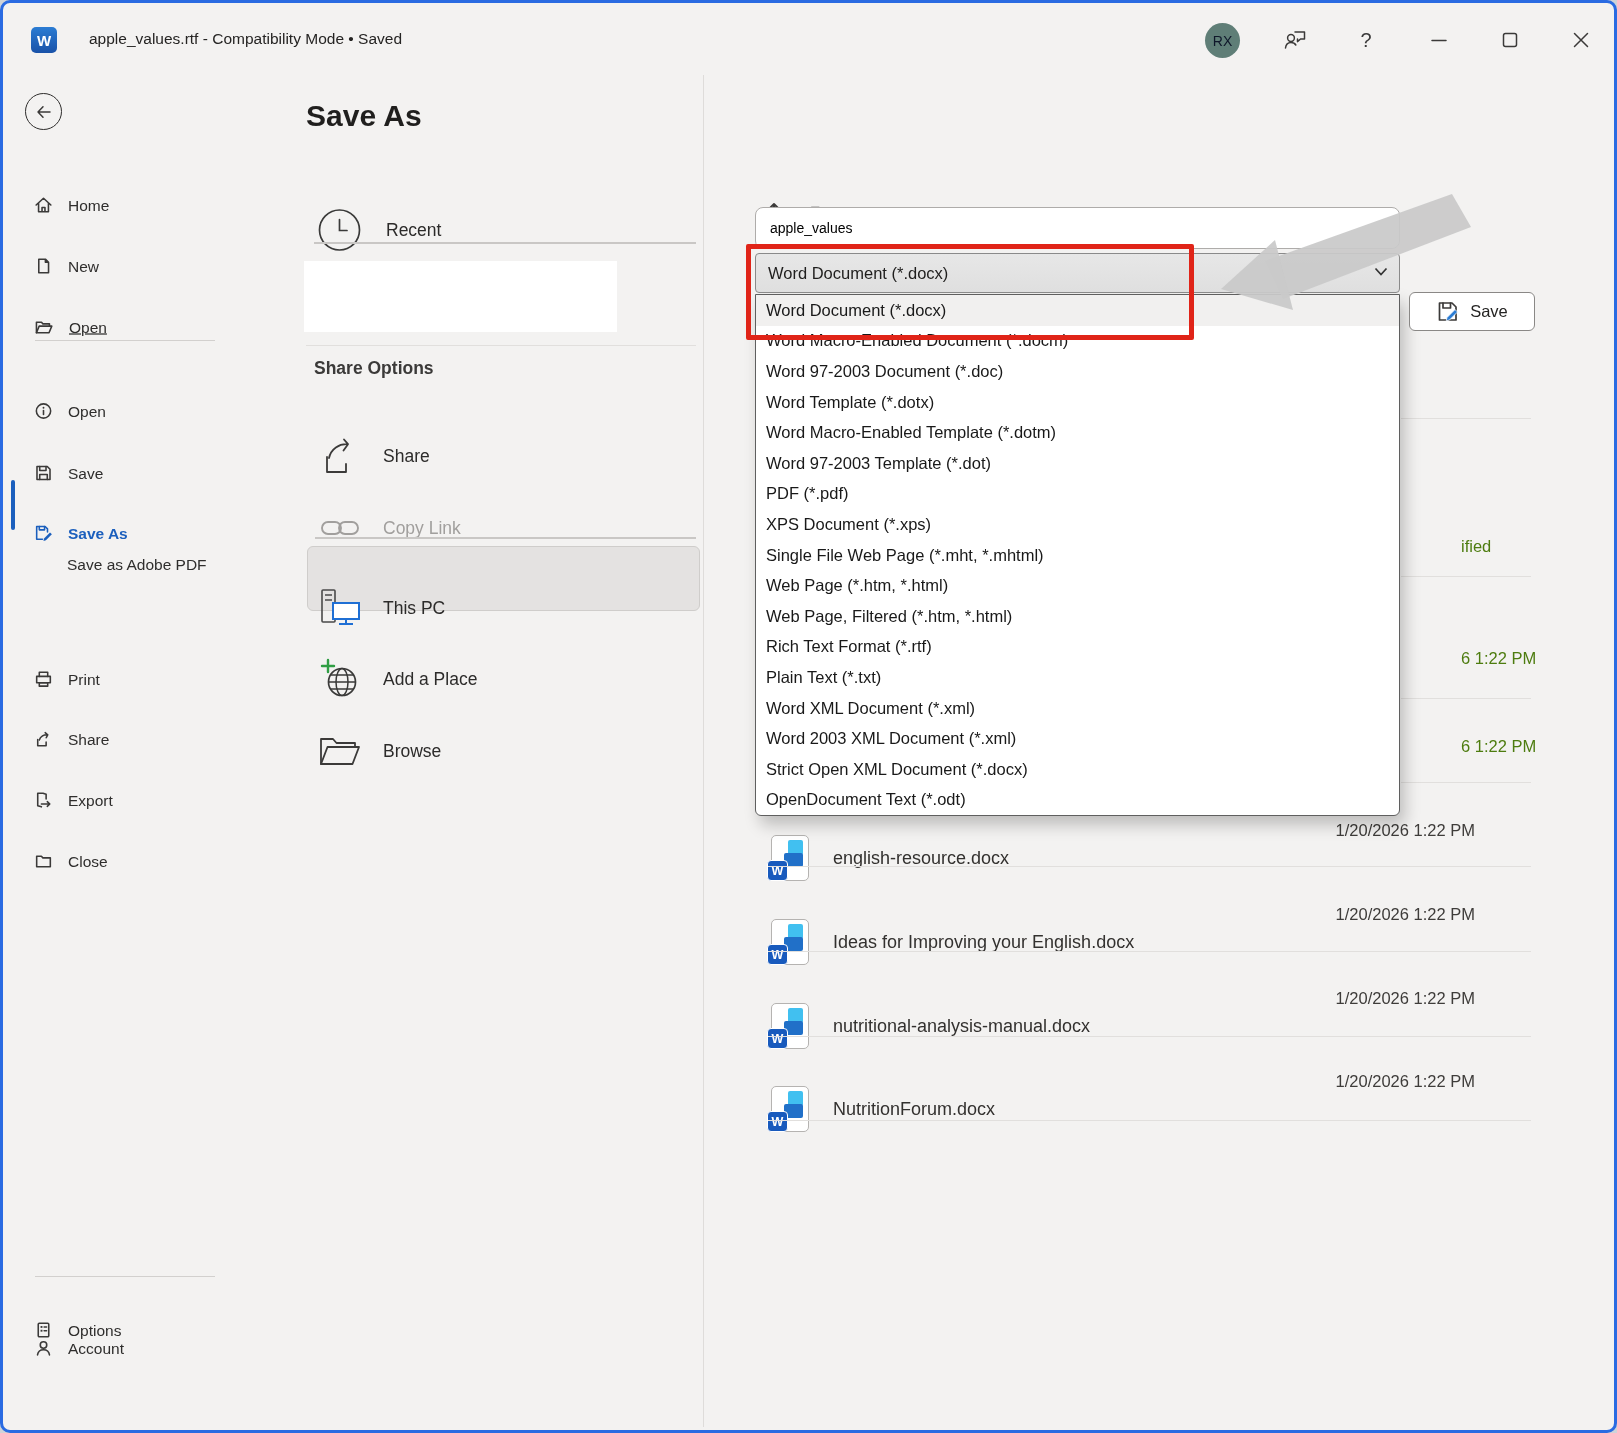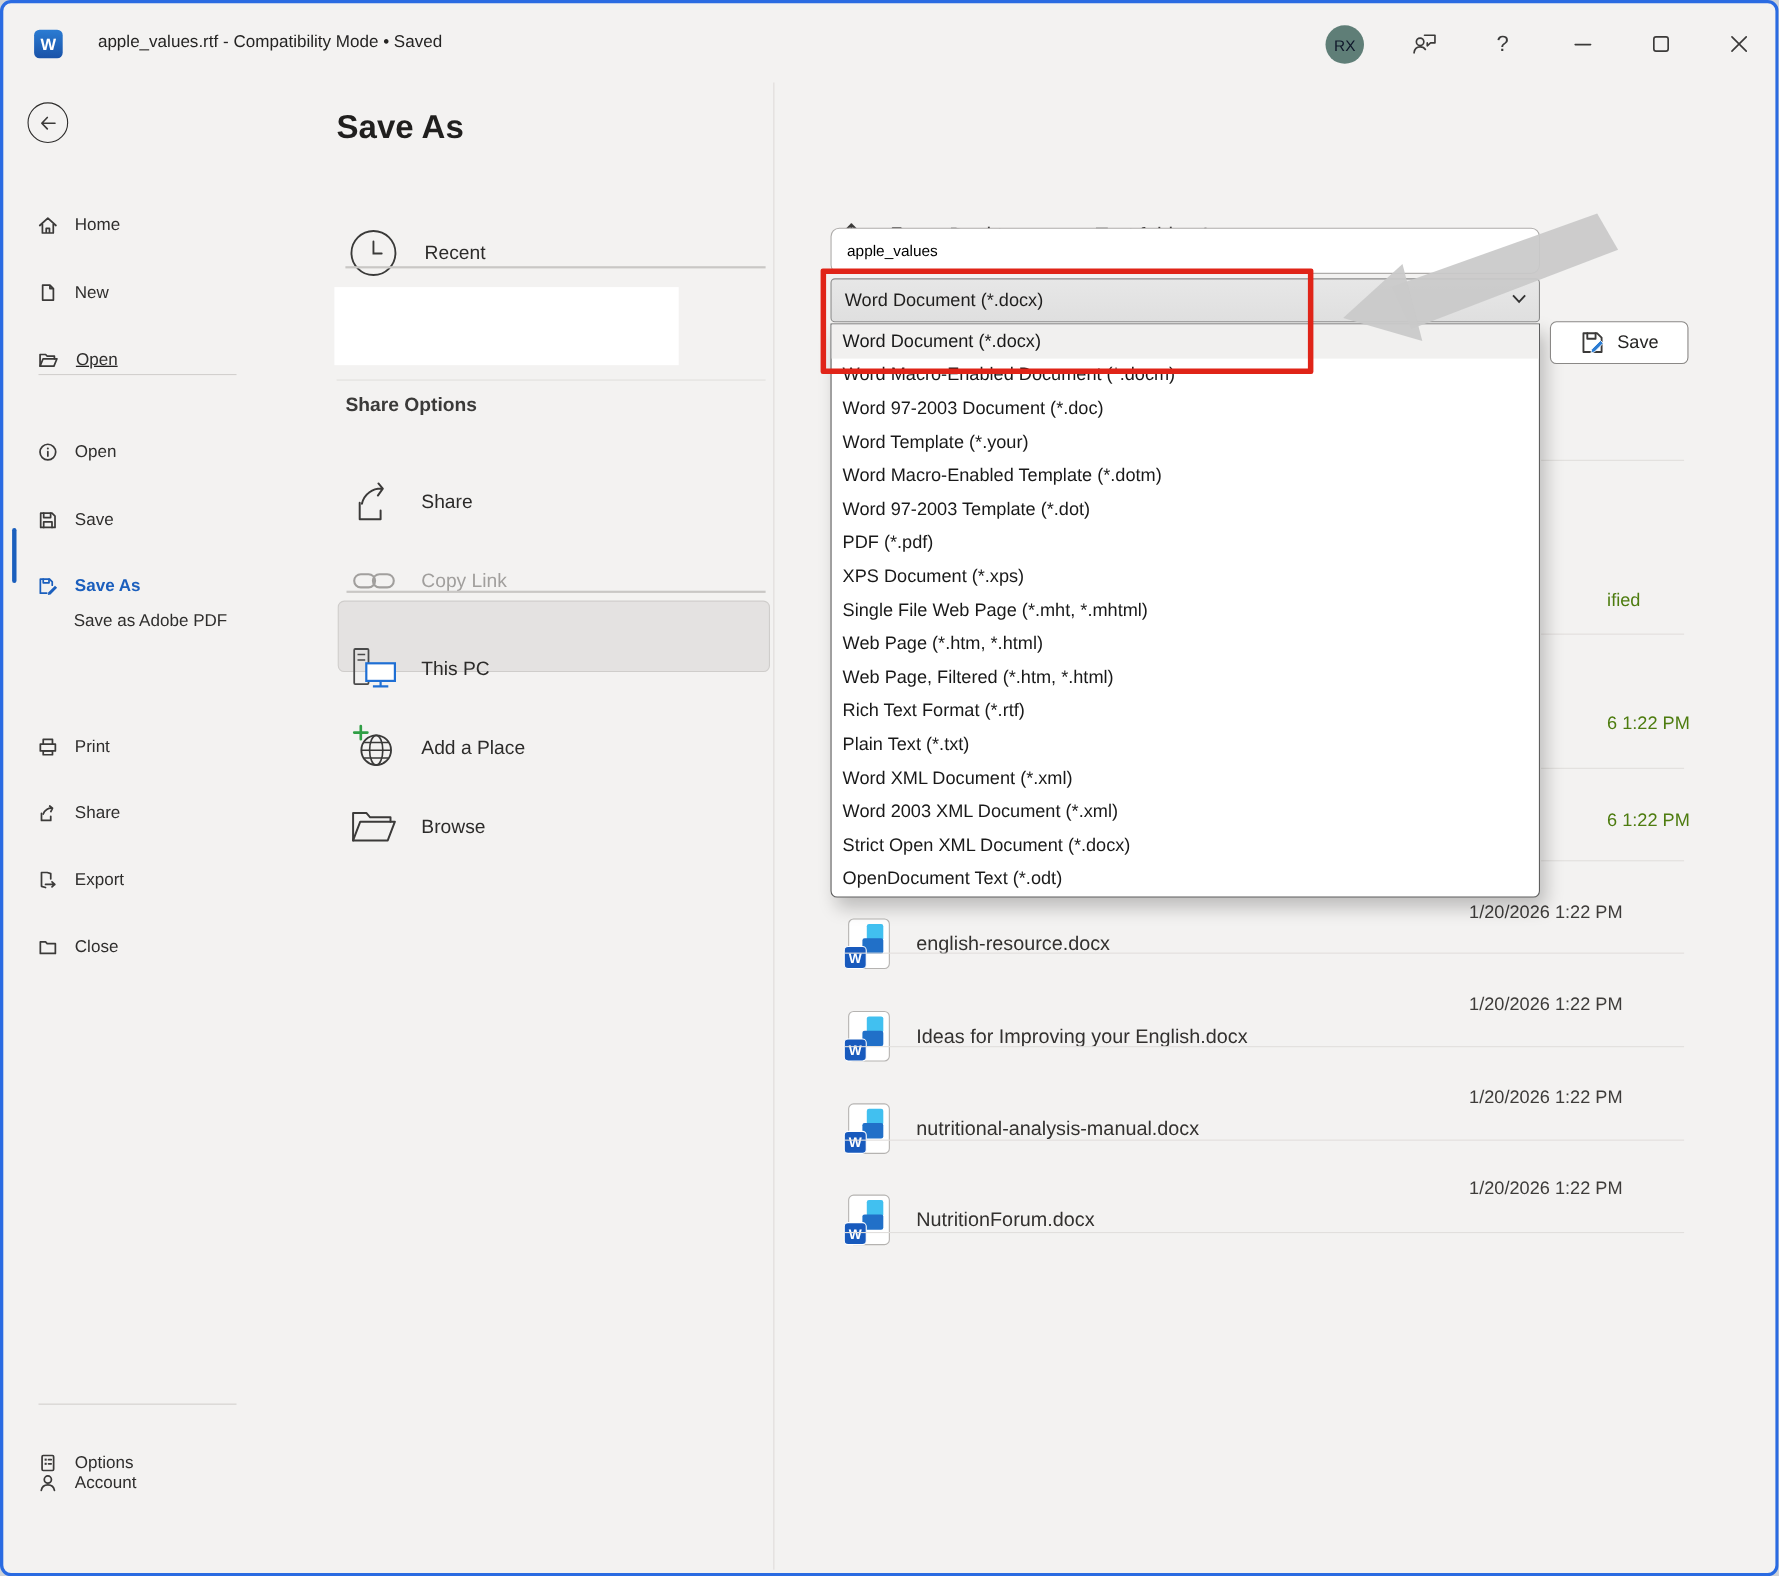--- a/index.html
+++ b/index.html
@@ -343,21 +343,21 @@
       </div>
     <span class="file-row-name">NutritionForum.docx</span>
   </div>
   <div class="file-date" style="top:1078px;">1/20/2026 1:22 PM</div>
   <div class="hline" style="left:765px;top:1117px;width:763px;"></div>
 
   <div class="dropdown">
     <div class="opt selected">Word Document (*.docx)</div>
     <div class="opt">Word Macro-Enabled Document (*.docm)</div>
     <div class="opt">Word 97-2003 Document (*.doc)</div>
-    <div class="opt">Word Template (*.your)</div>
+    <div class="opt">Word Template (*.dotx)</div>
     <div class="opt">Word Macro-Enabled Template (*.dotm)</div>
     <div class="opt">Word 97-2003 Template (*.dot)</div>
     <div class="opt">PDF (*.pdf)</div>
     <div class="opt">XPS Document (*.xps)</div>
     <div class="opt">Single File Web Page (*.mht, *.mhtml)</div>
     <div class="opt">Web Page (*.htm, *.html)</div>
     <div class="opt">Web Page, Filtered (*.htm, *.html)</div>
     <div class="opt">Rich Text Format (*.rtf)</div>
     <div class="opt">Plain Text (*.txt)</div>
     <div class="opt">Word XML Document (*.xml)</div>

